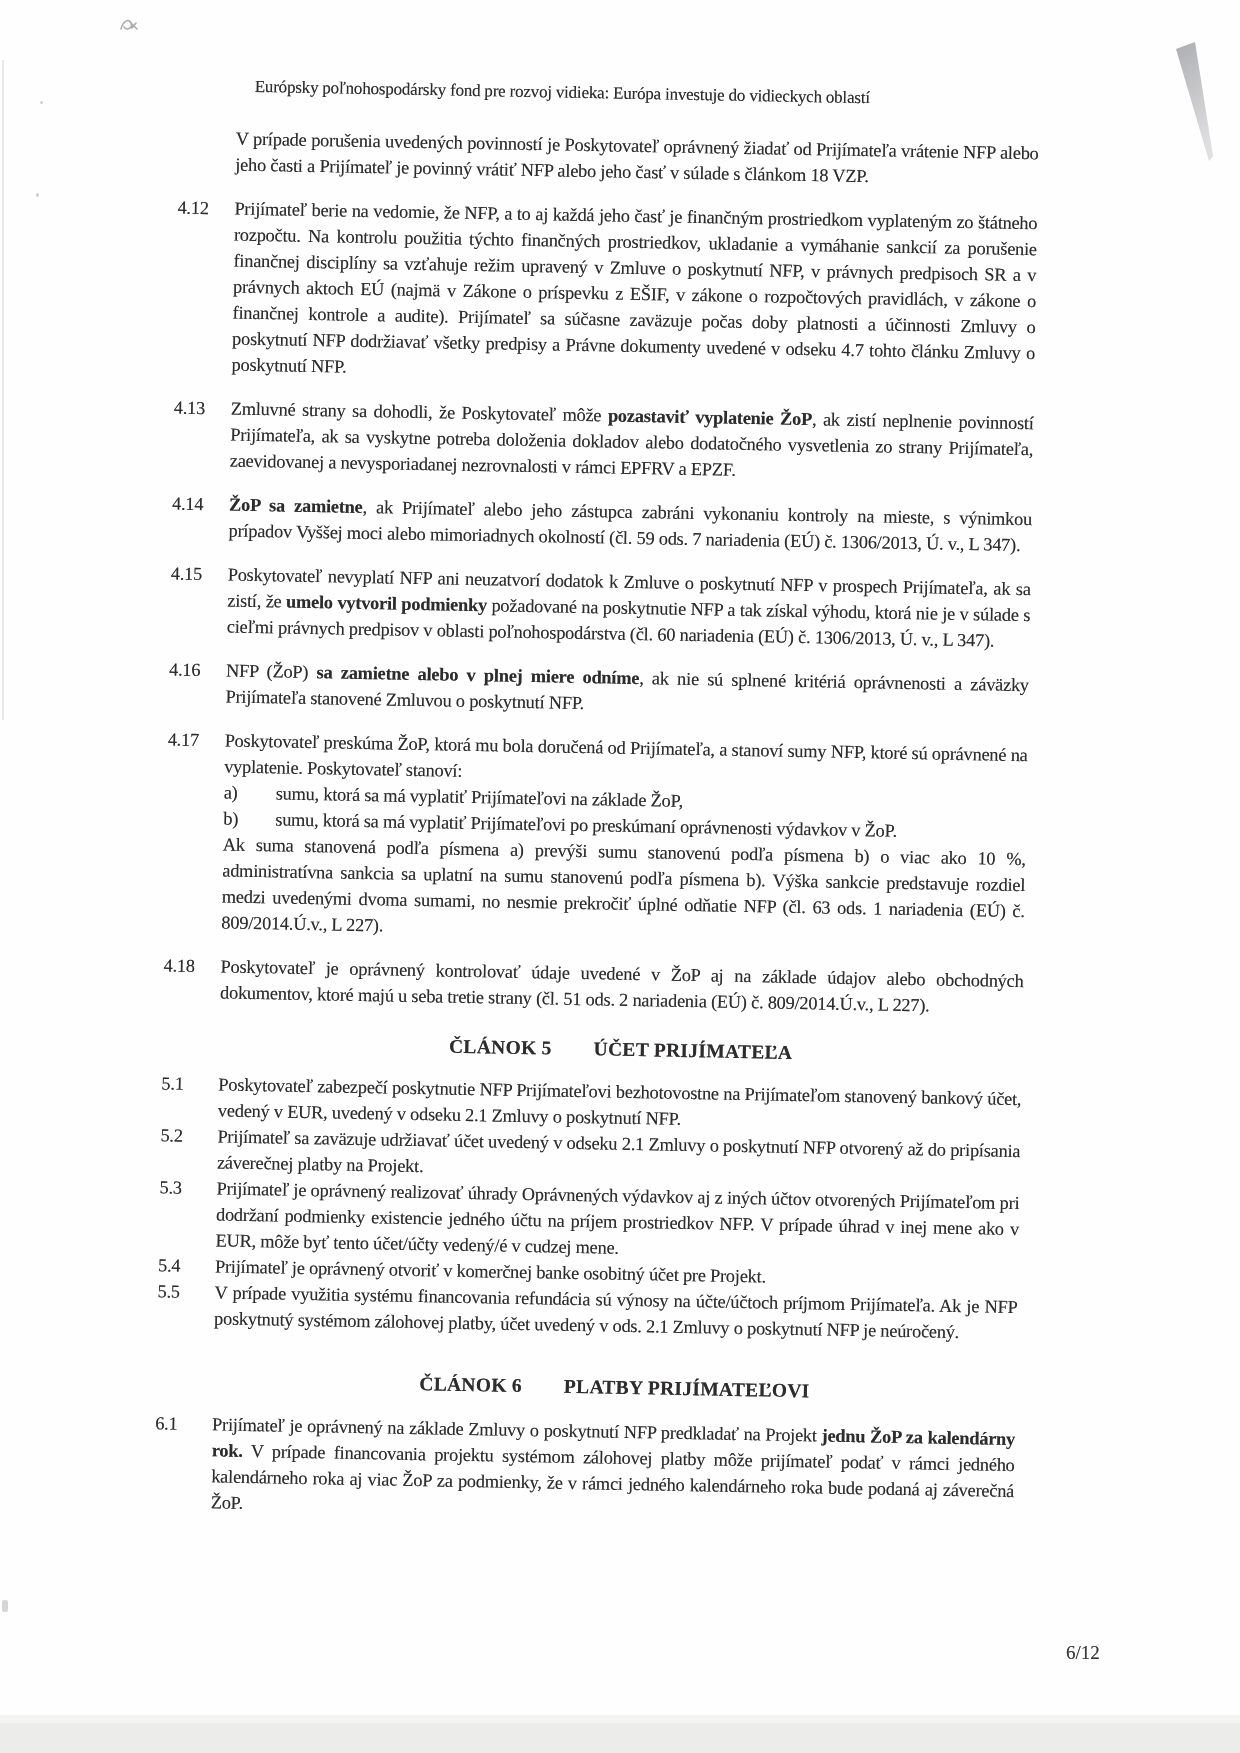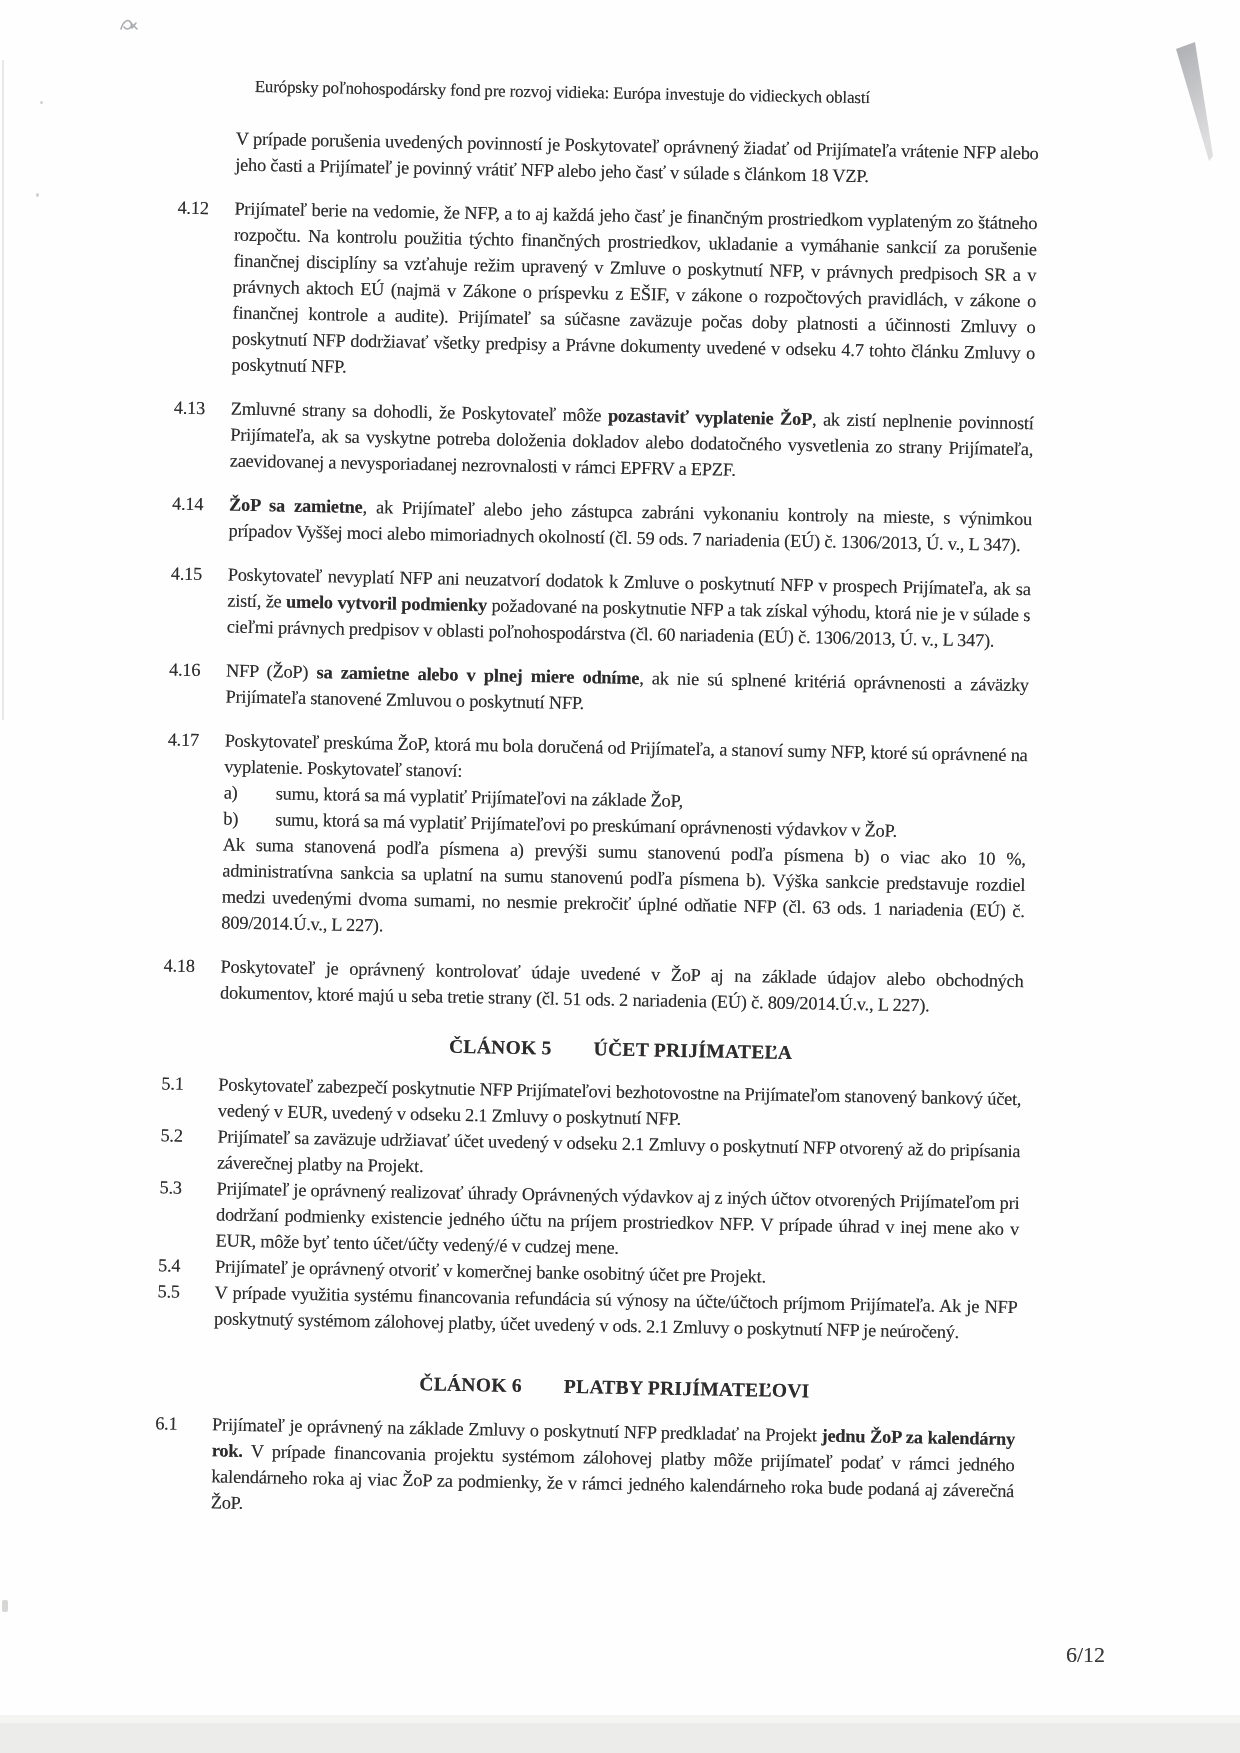--- a/index.html
+++ b/index.html
@@ -45,21 +45,21 @@
     font-weight: bold;
     font-size: 19.5px;
     letter-spacing: 0.3px;
     margin: 24px 0 16px 0;
   }
   .article-heading.mt-lg { margin-top: 36px; }
   .article-title { margin-left: 42px; }
   .page-number {
     position: absolute;
     left: 1066px; top: 1642px;
-    font-size: 22px;
+    font-size: 19px;
     color: #3a3838;
     text-shadow: 0 0 0.6px rgba(46,44,44,0.5);
   }
   
   .bottom-band {
     position: absolute; left: 0; bottom: 0;
     width: 1240px; height: 30px;
     background: #ececea;
     border-top: 8px solid #f4f4f2;
   }

